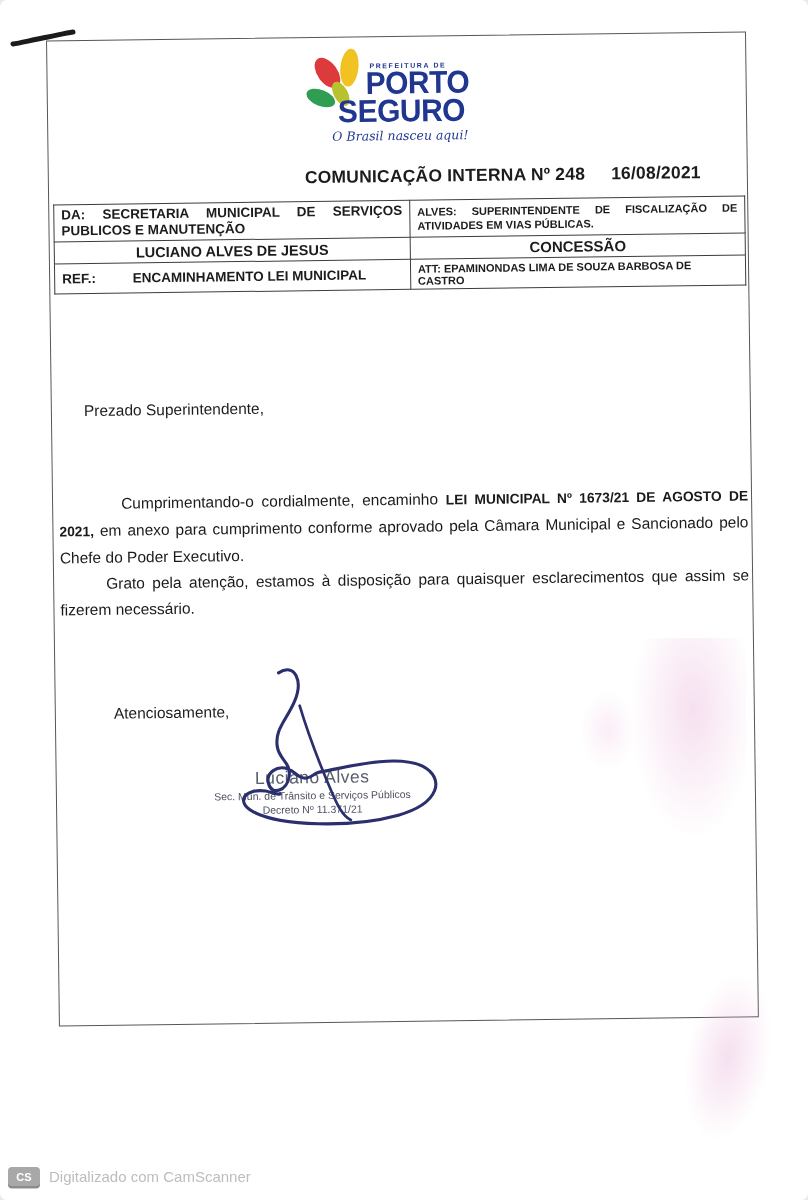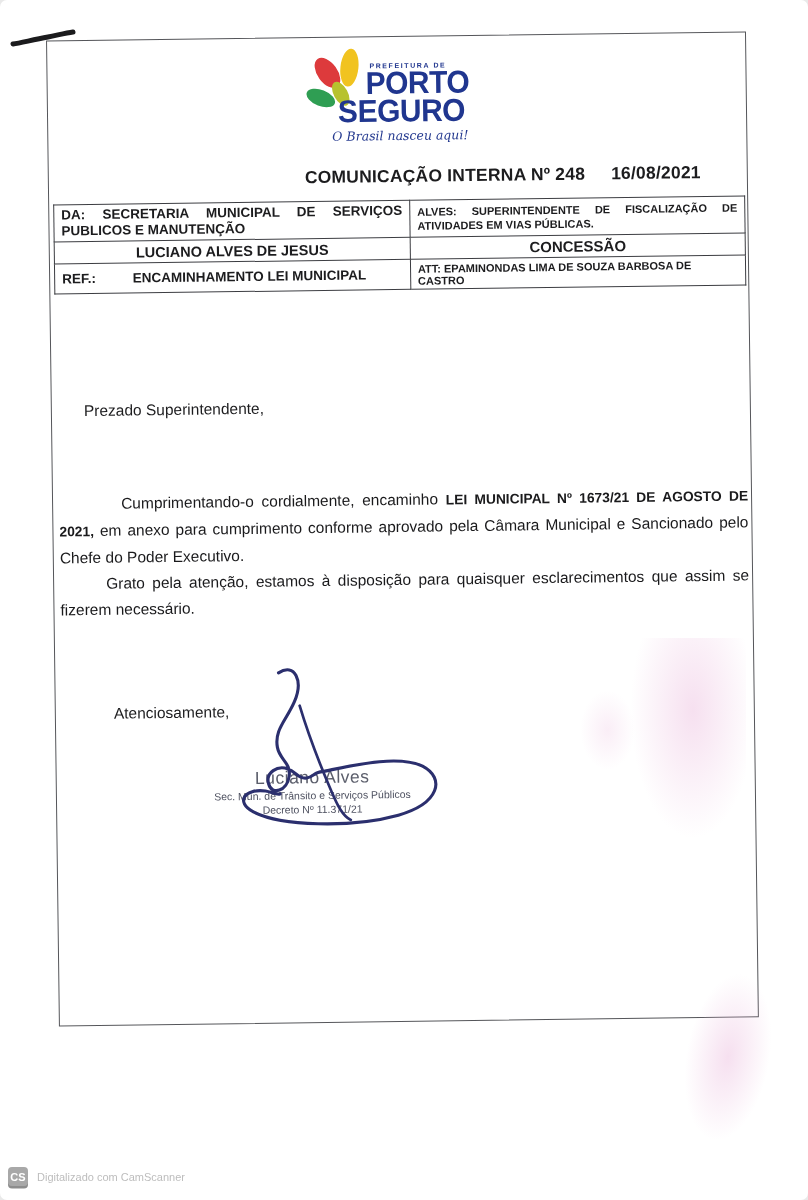--- a/index.html
+++ b/index.html
@@ -117,27 +117,27 @@
     left:580px; top:690px; width:55px; height:80px;
     background:radial-gradient(ellipse at 50% 50%, rgba(235,186,221,0.25), rgba(235,186,221,0) 70%);
   }
 
   
   .cs-footer {
     position:absolute; left:8px; top:1167px;
     display:flex; align-items:center; gap:9px; z-index:6;
   }
   .cs-badge {
-    width:20px; height:19px;
+    width:32px; height:19px;
     background:#a8a8a8; border-radius:4px;
     box-shadow:0 2.5px 0 #8d8d8d;
     color:#ffffff; font-size:11px; font-weight:bold;
     display:flex; align-items:center; justify-content:center;
   }
-  .cs-text { color:#bdbdbd; font-size:11px; }
+  .cs-text { color:#bdbdbd; font-size:15px; }
 </style>
 </head>
 <body>
 
 <div class="scan">
 
   <svg class="pen-mark" width="74" height="28" viewBox="0 0 74 28">
     <path d="M 7,22 C 14,21 26,18 42,15 C 52,13 60,11 67,10" fill="none" stroke-width="5" stroke-linecap="round" stroke="#1b1b1d"></path>
   </svg>
 

